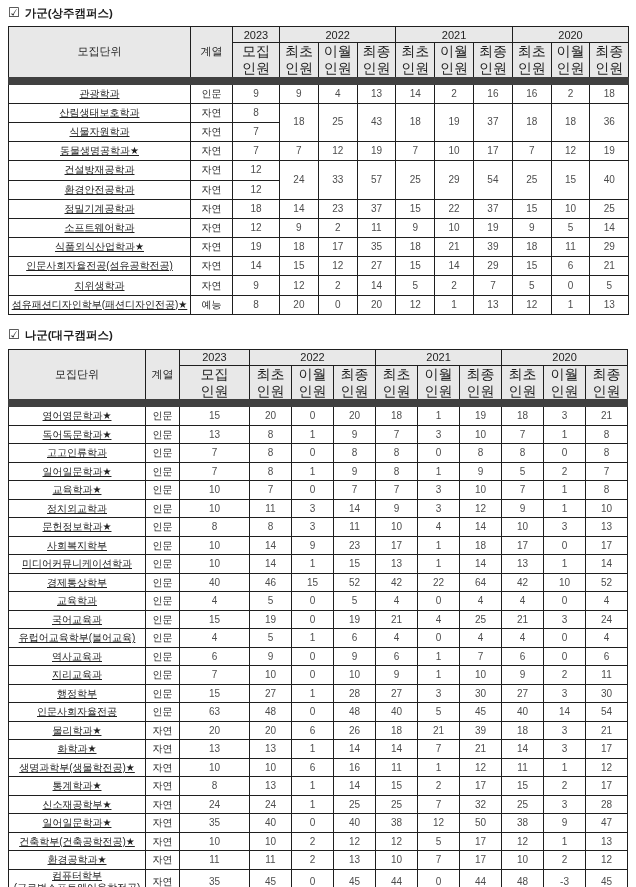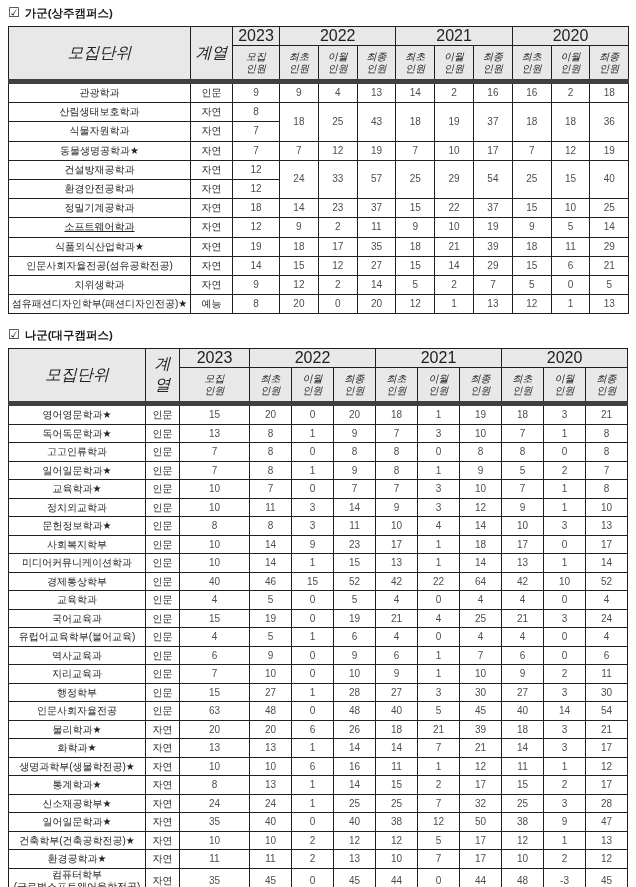--- a/index.html
+++ b/index.html
@@ -16,25 +16,25 @@
   }
   .sec-title .cb{font-size:13px;font-weight:400;line-height:1;position:relative;top:-1px;}
   .sec2{margin-top:14px;}
   table{border-collapse:collapse;table-layout:fixed;width:620px;}
   th,td{
     border:1px solid #1f1f1f;
     text-align:center;vertical-align:middle;
     padding:0 1px;overflow:hidden;
   }
   thead th{background:#e8e8e8;font-weight:400;color:#222222;}
-  thead tr.year-row th{height:15px;font-size:16px;}
-  thead tr.label-row th{height:33px;font-size:10px;line-height:1.2;white-space:pre-line;}
-  thead tr.label-row th, thead th[rowspan]{border-bottom:5px solid #404040;font-style:italic;}
+  thead tr.year-row th{height:15px;font-size:11px;}
+  thead tr.label-row th{height:33px;font-size:14px;line-height:1.2;white-space:pre-line;}
+  thead tr.label-row th, thead th[rowspan]{border-bottom:8px solid #404040;}
   tbody td{font-size:10px;line-height:1.2;color:#4d4d4d;}
-  tbody td.name-cell{color:#222222;white-space:pre-line;}
+  tbody td.name-cell{color:#222222;white-space:pre-line;text-decoration:underline;}
   tbody td.track-cell{color:#222222;text-align:center;}
   .t0 tbody td{height:18.2px;}
   .t1 tbody td{height:17.5px;}
   .underline{text-decoration:underline;}
 </style>
 </head>
 <body>
 
 <div class="wrap">
 

